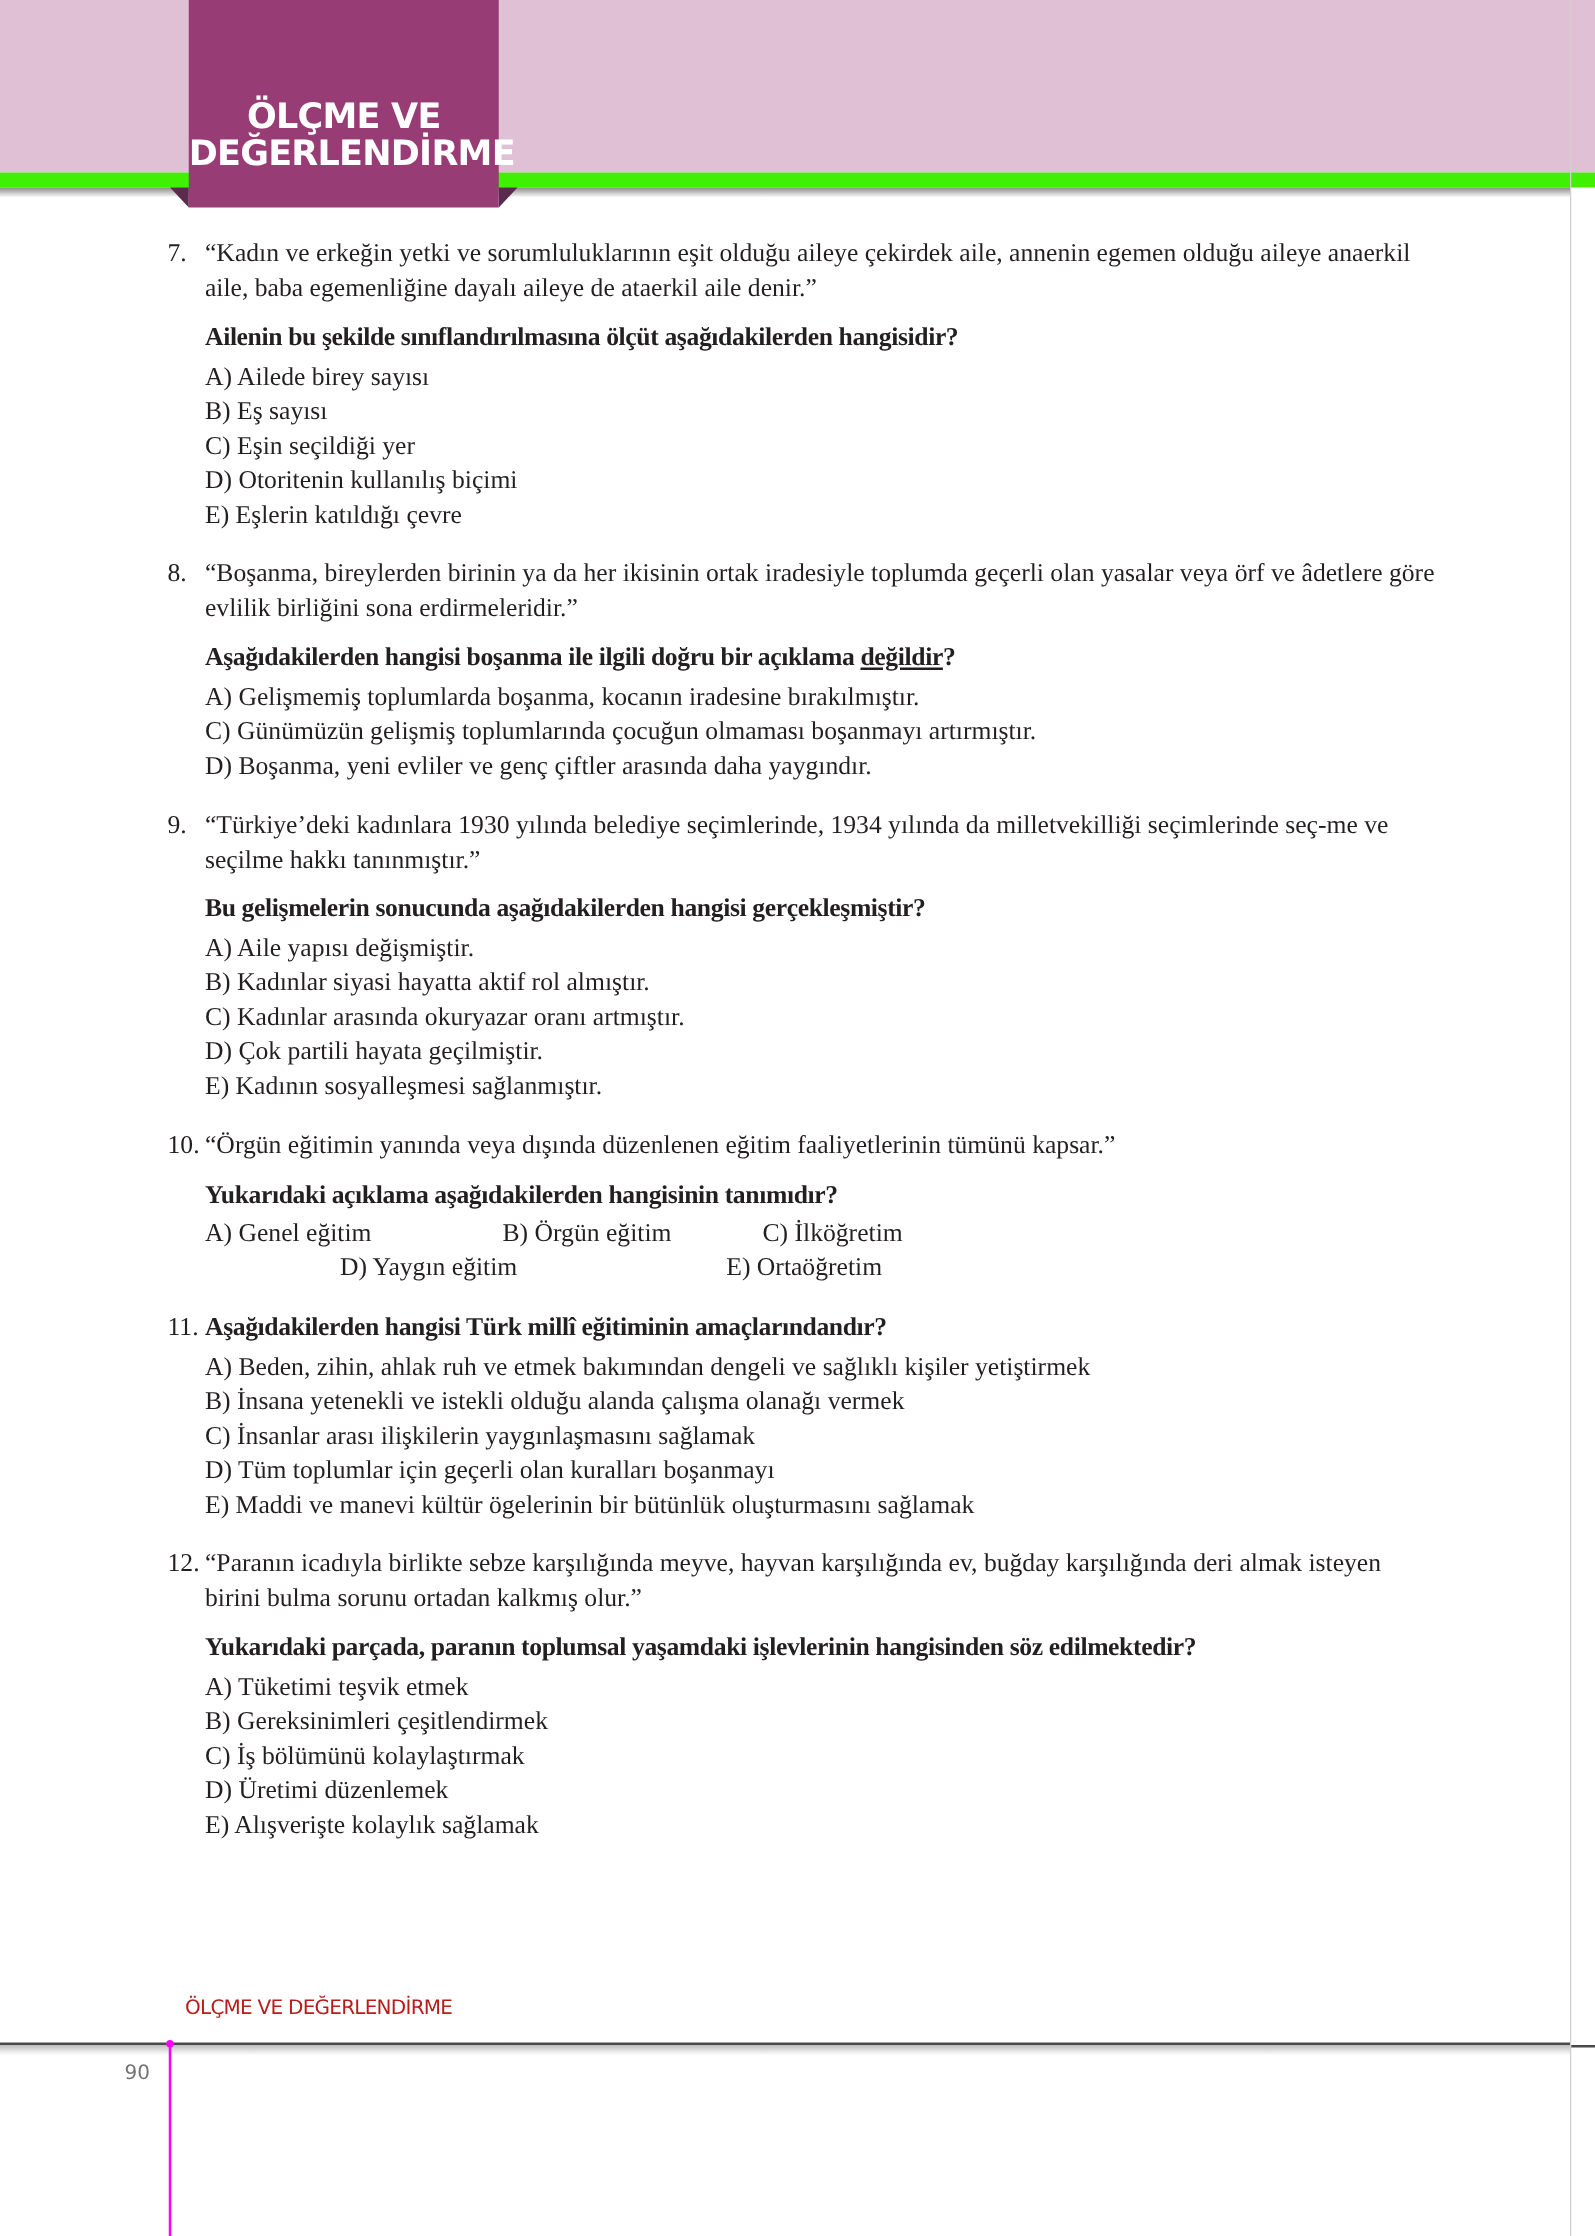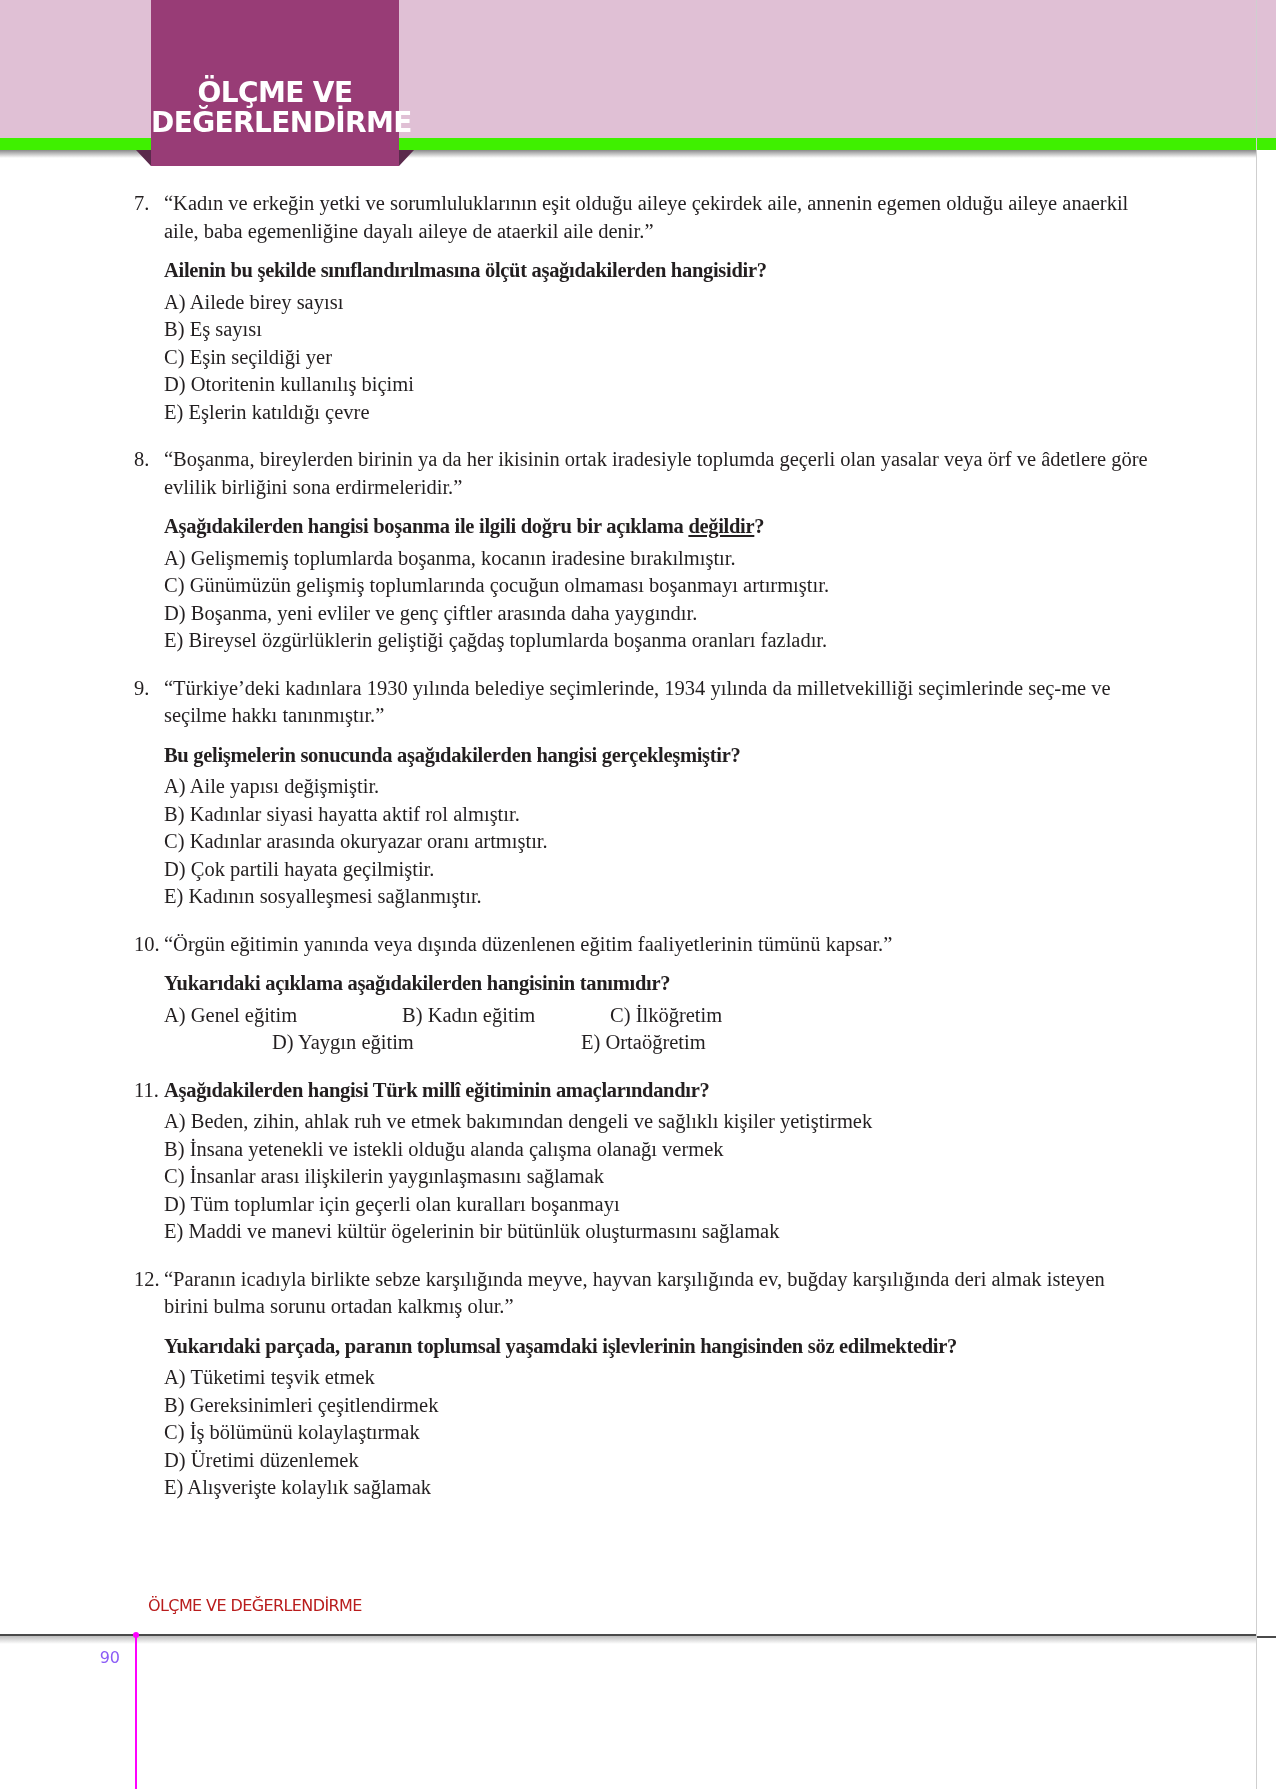--- a/index.html
+++ b/index.html
@@ -27,21 +27,21 @@
   .opt { display:block; }
   .opts-inline { position:relative; height:55px; }
   .opts-inline span { position:absolute; }
   .footer-line { position:absolute; left:0; top:1634px; width:1256px; height:2px; background:#4a4a4a; }
   .footer-line2 { position:absolute; left:1257px; top:1636px; width:19px; height:2px; background:#4a4a4a; }
   .footer-shadow { position:absolute; left:0; top:1636px; width:1256px; height:8px;
        background:linear-gradient(#bdbdbd, rgba(255,255,255,0)); }
   .footer-vline { position:absolute; left:135px; top:1634px; width:2px; height:155px; background:#ff00ff; }
   .footer-dot { position:absolute; left:133px; top:1632px; width:6px; height:6px; border-radius:50%; background:#ff00ff; }
   .page-num { position:absolute; left:80px; top:1648px; width:40px; text-align:right;
-       font-family:"DejaVu Sans","Liberation Sans",sans-serif; font-size:16px; color:#8b5cf6; }
+       font-family:"DejaVu Sans","Liberation Sans",sans-serif; font-size:16px; color:#737373; }
   .footer-title { position:absolute; left:148px; top:1596px; font-family:"DejaVu Sans","Liberation Sans",sans-serif;
        font-size:16px; color:#b91c1c; letter-spacing:-0.6px; }
 </style>
 </head>
 <body>
 
 <div class="header-band"></div>
 <div class="header-green"></div>
 <div class="header-shadow"></div>
 <div class="right-edge"></div>
@@ -65,41 +65,40 @@
     <span class="opt">E) Eşlerin katıldığı çevre</span>
   </div>
 
   <div class="q">
     <span class="qnum">8.</span>
     <span class="stem">“Boşanma, bireylerden  birinin ya da her ikisinin ortak iradesiyle toplumda geçerli olan yasalar veya örf ve âdetlere göre evlilik birliğini sona erdirmeleridir.”</span>
     <span class="ask"><span>Aşağıdakilerden hangisi boşanma ile ilgili doğru bir açıklama </span><u>değildir</u><span>?</span></span>
     <span class="opt">A) Gelişmemiş toplumlarda boşanma, kocanın iradesine bırakılmıştır.</span>
     <span class="opt">C) Günümüzün gelişmiş toplumlarında çocuğun olmaması boşanmayı artırmıştır.</span>
     <span class="opt">D) Boşanma, yeni evliler ve genç çiftler arasında daha yaygındır.</span>
-    <span class="opt">E) Bireysel özgürlüklerin geliştiği çağdaş toplumlarda boşanma oranları fazladır.</span>
   </div>
 
   <div class="q">
     <span class="qnum">9.</span>
     <span class="stem">“Türkiye’deki kadınlara 1930 yılında belediye seçimlerinde, 1934 yılında da milletvekilliği seçimlerinde seç-me ve seçilme hakkı tanınmıştır.”</span>
     <span class="ask">Bu gelişmelerin sonucunda aşağıdakilerden hangisi gerçekleşmiştir?</span>
     <span class="opt">A) Aile yapısı değişmiştir.</span>
     <span class="opt">B) Kadınlar siyasi hayatta aktif rol almıştır.</span>
     <span class="opt">C) Kadınlar arasında okuryazar oranı artmıştır.</span>
     <span class="opt">D) Çok partili hayata geçilmiştir.</span>
     <span class="opt">E) Kadının sosyalleşmesi sağlanmıştır.</span>
   </div>
 
   <div class="q">
     <span class="qnum">10.</span>
     <span class="stem">“Örgün eğitimin yanında veya dışında düzenlenen eğitim faaliyetlerinin tümünü kapsar.”</span>
     <span class="ask">Yukarıdaki açıklama aşağıdakilerden hangisinin tanımıdır?</span>
     <div class="opts-inline">
       <span style="left:0;top:0">A) Genel eğitim</span>
-      <span style="left:238px;top:0">B) Kadın eğitim</span>
+      <span style="left:238px;top:0">B) Örgün eğitim</span>
       <span style="left:446px;top:0">C) İlköğretim</span>
       <span style="left:108px;top:27px">D) Yaygın eğitim</span>
       <span style="left:417px;top:27px">E) Ortaöğretim</span>
     </div>
   </div>
 
   <div class="q">
     <span class="qnum">11.</span>
     <span class="ask" style="margin-top:0">Aşağıdakilerden hangisi Türk millî eğitiminin  amaçlarındandır?</span>
     <span class="opt">A) Beden, zihin, ahlak ruh ve etmek bakımından dengeli ve sağlıklı kişiler yetiştirmek</span>

